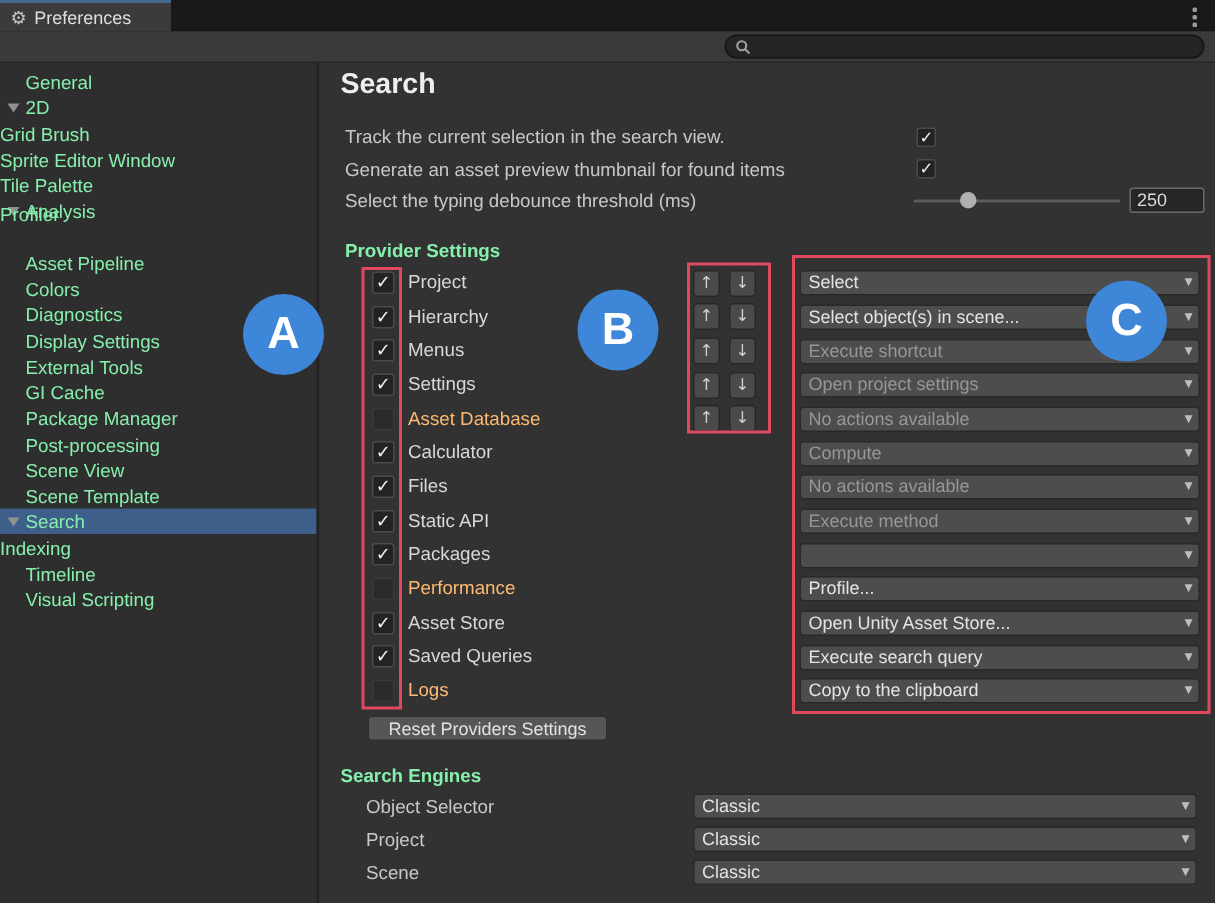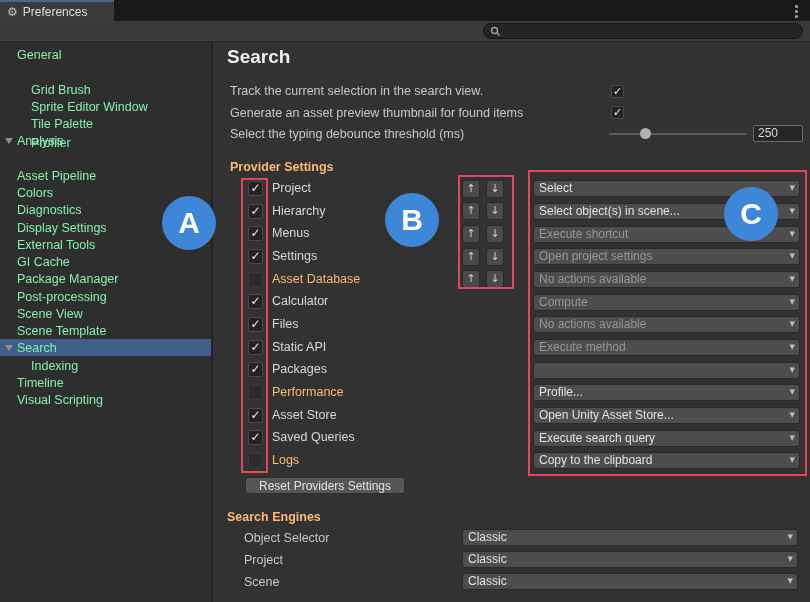--- a/index.html
+++ b/index.html
@@ -29,30 +29,30 @@
   }
   
   .sidebar { position:absolute; left:0; top:42px; width:211px; bottom:0; background:#2E2E2E; }
   .vsep { position:absolute; left:211px; top:42px; width:2px; bottom:0; background:#232323; }
   .mainbg { position:absolute; left:213px; top:42px; right:0; bottom:0; background:#323232; }
   
   .srow { position:absolute; left:0; width:211px; height:17px; display:flex; align-items:center; cursor:pointer; }
   .srow .lbl { font-size:12.5px; color:#86efac; white-space:nowrap; }
   .srow.sel { background:#3E5F8A; }
   .ind0 .lbl { margin-left:17px; }
-  .ind1 .lbl { margin-left:31px; }
+  .ind1 .lbl { }
   .tri {
     position:absolute; left:5px; top:6px; width:0; height:0;
     border-left:4.5px solid transparent; border-right:4.5px solid transparent;
     border-top:6px solid #909090; cursor:pointer;
   }
   
   .t { position:absolute; height:16px; line-height:16px; font-size:12.5px; color:#C8C8C8; white-space:nowrap; }
   .h1 { position:absolute; left:227px; top:46px; font-size:19px; font-weight:bold; color:#EEEEEE; }
-  .sect { position:absolute; font-size:12.5px; font-weight:600; color:#fdba74; height:16px; line-height:16px; }
+  .sect { position:absolute; font-size:12.5px; font-weight:600; color:#86efac; height:16px; line-height:16px; }
   
   .cb {
     position:absolute; box-sizing:border-box; background:#232323;
     border:1px solid #4A4A4A; border-radius:2px; cursor:pointer;
   }
   .cb.checked::after {
     content:"✓"; font-family:"DejaVu Sans", sans-serif; color:#F2F2F2;
     font-size:11px; font-weight:bold; position:absolute; left:1px; top:-1px;
   }
   .cb.dis { background:#2B2B2B; border-color:#3A3A3A; cursor:default; }
@@ -128,20 +128,24 @@
         <circle cx="4.5" cy="4.5" r="3" fill="none" stroke="#A0A0A0" stroke-width="1.4"></circle>
         <line x1="6.8" y1="6.8" x2="9.6" y2="9.6" stroke="#A0A0A0" stroke-width="1.4"></line>
       </svg>
       <span></span>
     </div>
   </div>
 
   <div class="sidebar">
     <div class="srow ind0" style="top:4px">
         <span class="lbl">General</span>
+      </div>
+    <div class="srow ind0" style="top:21px">
+        <span class="tri"></span>
+        <span class="lbl">2D</span>
       </div>
     <div class="srow ind1" style="top:39px">
         <span class="lbl">Grid Brush</span>
       </div>
     <div class="srow ind1" style="top:56px">
         <span class="lbl">Sprite Editor Window</span>
       </div>
     <div class="srow ind1" style="top:73px">
         <span class="lbl">Tile Palette</span>
       </div>

